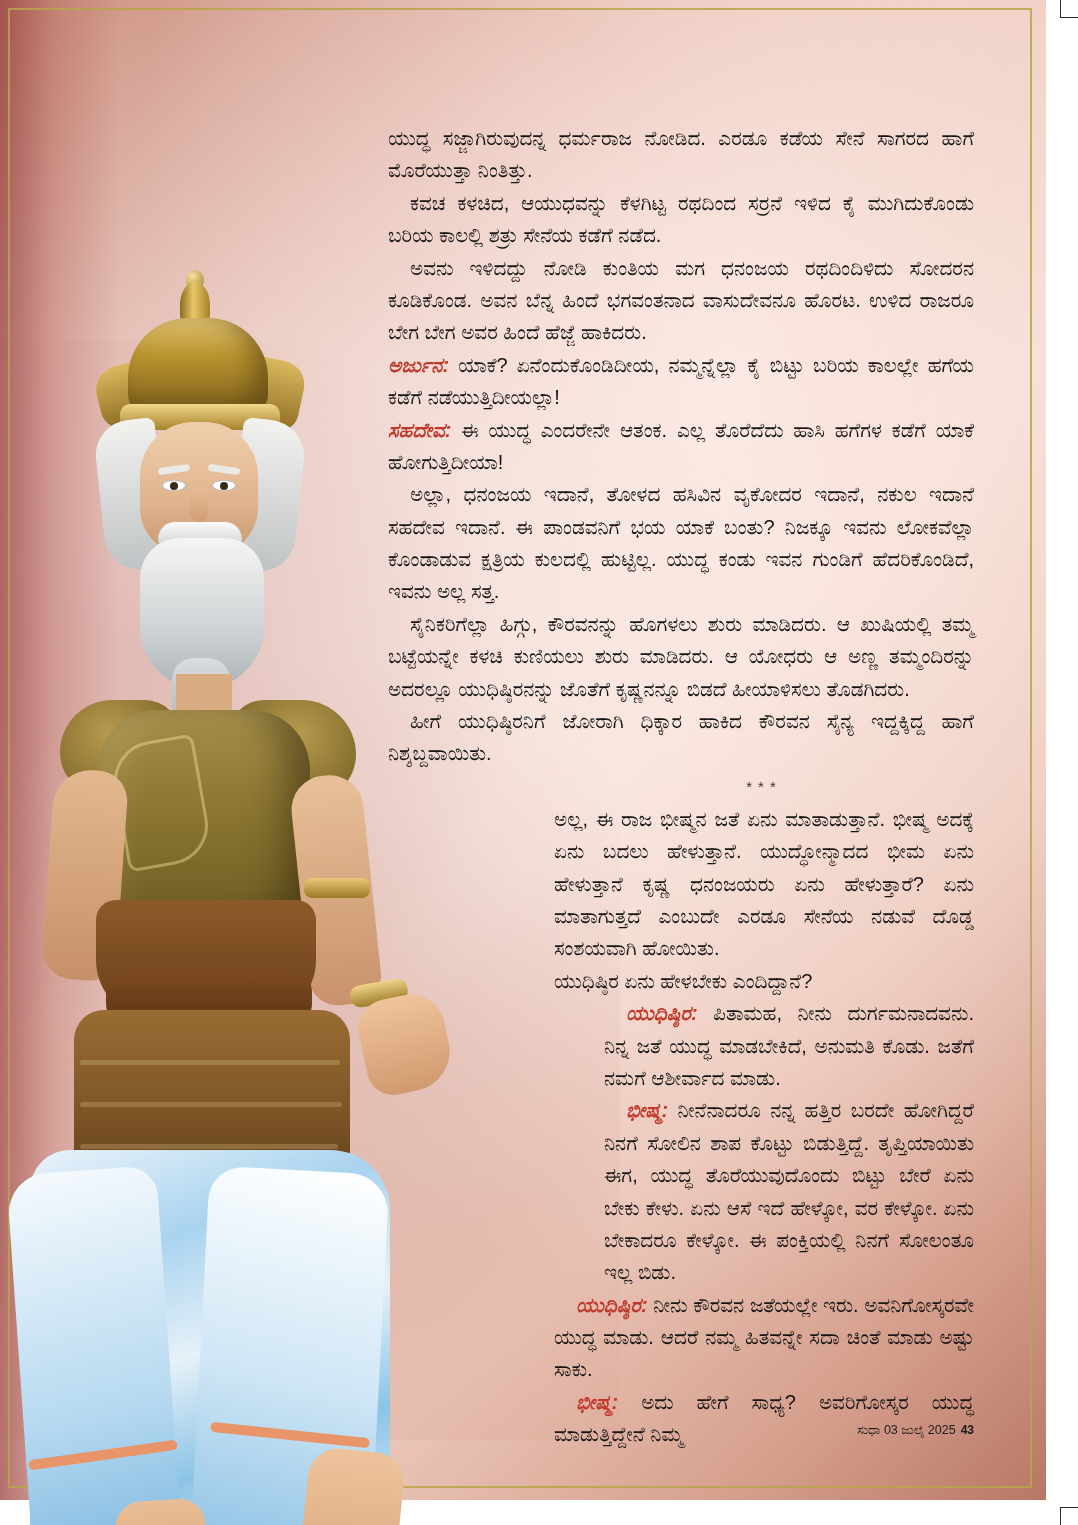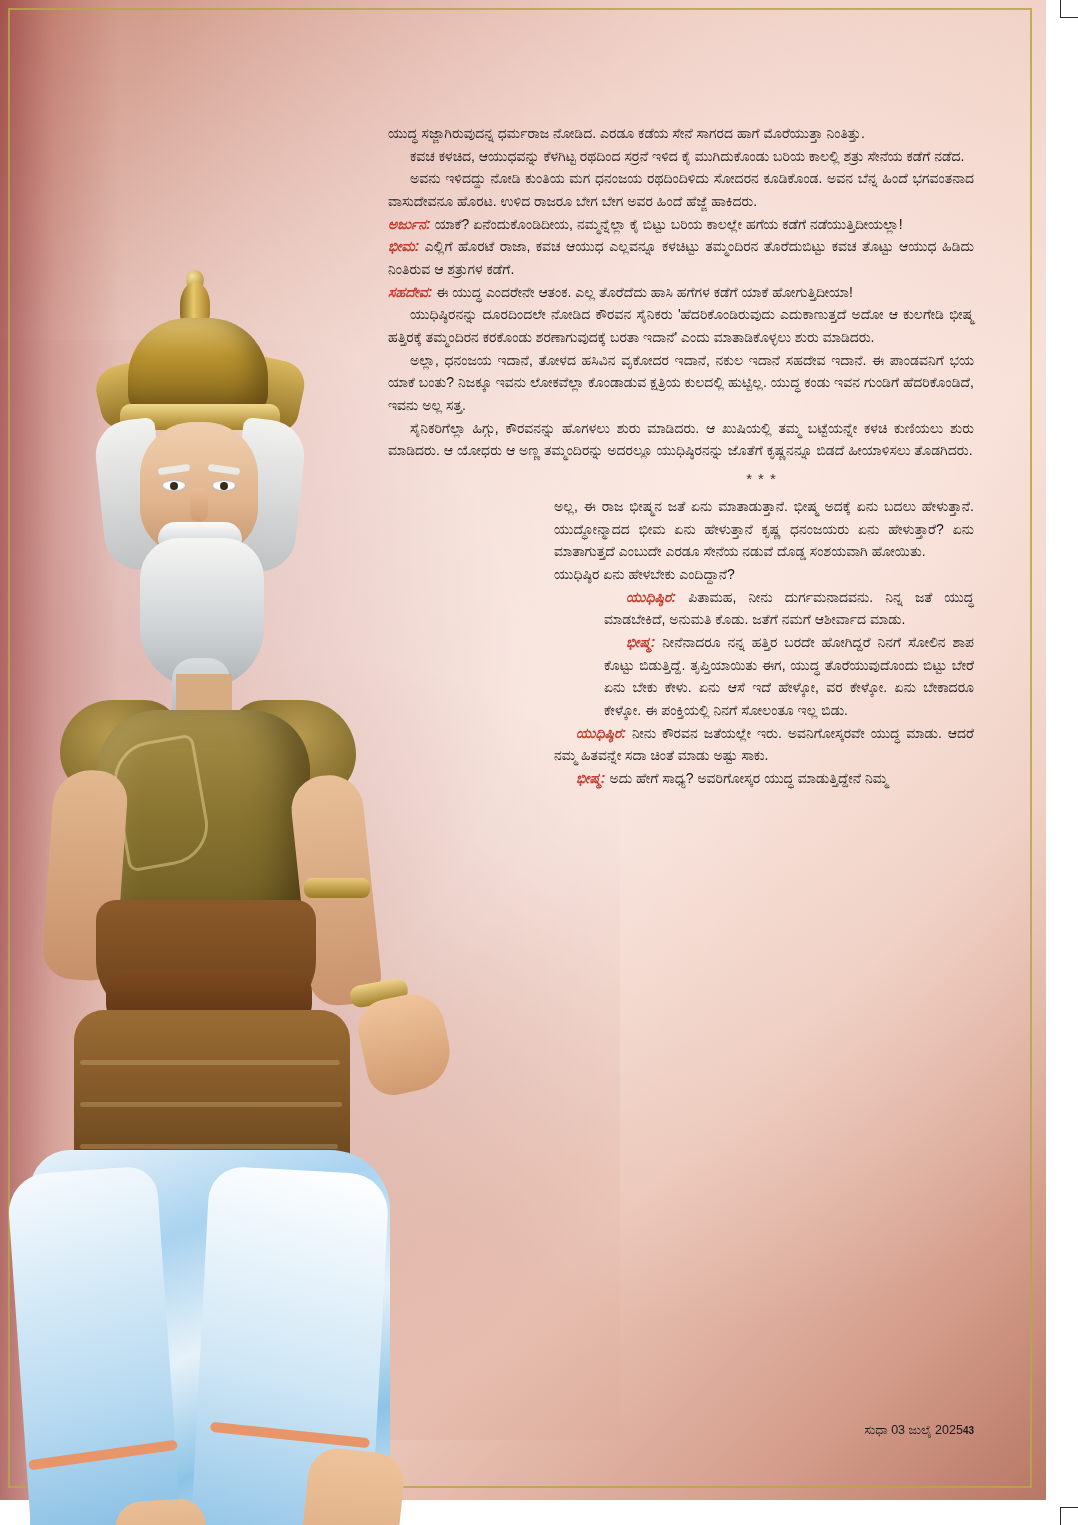--- a/index.html
+++ b/index.html
@@ -255,21 +255,21 @@
   
   .column {
     position: absolute;
     left: 388px;
     top: 122px;
     width: 586px;
   }
   p {
     margin: 0 0 0 0;
     font-family: "Liberation Sans", sans-serif;
-    font-size: 14px;
+    font-size: 20px;
     line-height: 1.62;
     color: #151515;
     text-align: justify;
     text-indent: 0;
   }
   p.indent { text-indent: 22px; }
   .speaker {
     color: #c0392b;
     font-weight: bold;
     font-style: italic;
@@ -293,22 +293,23 @@
   }
   .footer {
     position: absolute;
     right: 72px;
     bottom: 62px;
     font-size: 12.5px;
     color: #1a1a1a;
     font-family: "Liberation Sans", sans-serif;
   }
   .footer .pageno {
-    font-size: 10px;
+    font-size: 12px;
     font-weight: bold;
+    margin-left: 5px;
   }
 </style>
 </head>
 <body>
 
 <div class="page">
 
   <div class="trim-mark trim-tr-v"></div>
   <div class="trim-mark trim-tr-h"></div>
   <div class="trim-mark trim-br-v"></div>
@@ -364,26 +365,25 @@
 
     </div>
 
     <div class="column">
 
       <p><span>ಯುದ್ಧ ಸಜ್ಜಾಗಿರುವುದನ್ನ ಧರ್ಮರಾಜ ನೋಡಿದ. ಎರಡೂ ಕಡೆಯ ಸೇನೆ ಸಾಗರದ ಹಾಗೆ ಮೊರೆಯುತ್ತಾ ನಿಂತಿತ್ತು.</span></p>
       <p class="indent"><span>ಕವಚ ಕಳಚಿದ, ಆಯುಧವನ್ನು ಕೆಳಗಿಟ್ಟ ರಥದಿಂದ ಸರ್ರನೆ ಇಳಿದ ಕೈ ಮುಗಿದುಕೊಂಡು ಬರಿಯ ಕಾಲಲ್ಲಿ ಶತ್ರು ಸೇನೆಯ ಕಡೆಗೆ ನಡೆದ.</span></p>
       <p class="indent"><span>ಅವನು ಇಳಿದದ್ದು ನೋಡಿ ಕುಂತಿಯ ಮಗ ಧನಂಜಯ ರಥದಿಂದಿಳಿದು ಸೋದರನ ಕೂಡಿಕೊಂಡ. ಅವನ ಬೆನ್ನ ಹಿಂದೆ ಭಗವಂತನಾದ ವಾಸುದೇವನೂ ಹೊರಟ. ಉಳಿದ ರಾಜರೂ ಬೇಗ ಬೇಗ ಅವರ ಹಿಂದೆ ಹೆಜ್ಜೆ ಹಾಕಿದರು.</span></p>
 
       <p><span class="speaker">ಅರ್ಜುನ:</span><span> ಯಾಕೆ? ಏನೆಂದುಕೊಂಡಿದೀಯ, ನಮ್ಮನ್ನೆಲ್ಲಾ ಕೈ ಬಿಟ್ಟು ಬರಿಯ ಕಾಲಲ್ಲೇ ಹಗೆಯ ಕಡೆಗೆ ನಡೆಯುತ್ತಿದೀಯಲ್ಲಾ!</span></p>
-      <p><span class="speaker">ಭೀಮ:</span><span> ಎಲ್ಲಿಗೆ ಹೊರಟೆ ರಾಜಾ, ಕವಚ ಆಯುಧ ಎಲ್ಲವನ್ನೂ ಕಳಚಿಟ್ಟು ತಮ್ಮಂದಿರನ ತೊರೆದುಬಿಟ್ಟು ಕವಚ ತೊಟ್ಟು ಆಯುಧ ಹಿಡಿದು ನಿಂತಿರುವ ಆ ಶತ್ರುಗಳ ಕಡೆಗೆ.</span></p>
       <p><span class="speaker">ಸಹದೇವ:</span><span> ಈ ಯುದ್ಧ ಎಂದರೇನೇ ಆತಂಕ. ಎಲ್ಲ ತೊರೆದೆದು ಹಾಸಿ ಹಗೆಗಳ ಕಡೆಗೆ ಯಾಕೆ ಹೋಗುತ್ತಿದೀಯಾ!</span></p>
 
-      <p class="indent"><span>ಯುಧಿಷ್ಠಿರನನ್ನು ದೂರದಿಂದಲೇ ನೋಡಿದ ಕೌರವನ ಸೈನಿಕರು 'ಹೆದರಿಕೊಂಡಿರುವುದು ಎದುಕಾಣುತ್ತದೆ ಅದೋ ಆ ಕುಲಗೇಡಿ ಭೀಷ್ಮ ಹತ್ತಿರಕ್ಕೆ ತಮ್ಮಂದಿರನ ಕರಕೊಂಡು ಶರಣಾಗುವುದಕ್ಕೆ ಬರತಾ ಇದಾನೆ' ಎಂದು ಮಾತಾಡಿಕೊಳ್ಳಲು ಶುರು ಮಾಡಿದರು.</span></p>
       <p class="indent"><span>ಅಲ್ಲಾ, ಧನಂಜಯ ಇದಾನೆ, ತೋಳದ ಹಸಿವಿನ ವೃಕೋದರ ಇದಾನೆ, ನಕುಲ ಇದಾನೆ ಸಹದೇವ ಇದಾನೆ. ಈ ಪಾಂಡವನಿಗೆ ಭಯ ಯಾಕೆ ಬಂತು? ನಿಜಕ್ಕೂ ಇವನು ಲೋಕವೆಲ್ಲಾ ಕೊಂಡಾಡುವ ಕ್ಷತ್ರಿಯ ಕುಲದಲ್ಲಿ ಹುಟ್ಟಿಲ್ಲ. ಯುದ್ಧ ಕಂಡು ಇವನ ಗುಂಡಿಗೆ ಹೆದರಿಕೊಂಡಿದೆ, ಇವನು ಅಲ್ಲ ಸತ್ತ.</span></p>
       <p class="indent"><span>ಸೈನಿಕರಿಗೆಲ್ಲಾ ಹಿಗ್ಗು, ಕೌರವನನ್ನು ಹೊಗಳಲು ಶುರು ಮಾಡಿದರು. ಆ ಖುಷಿಯಲ್ಲಿ ತಮ್ಮ ಬಟ್ಟೆಯನ್ನೇ ಕಳಚಿ ಕುಣಿಯಲು ಶುರು ಮಾಡಿದರು. ಆ ಯೋಧರು ಆ ಅಣ್ಣ ತಮ್ಮಂದಿರನ್ನು ಅದರಲ್ಲೂ ಯುಧಿಷ್ಠಿರನನ್ನು ಜೊತೆಗೆ ಕೃಷ್ಣನನ್ನೂ ಬಿಡದೆ ಹೀಯಾಳಿಸಲು ತೊಡಗಿದರು.</span></p>
+      <p class="indent"><span>ಹೀಗೆ ಯುಧಿಷ್ಠಿರನಿಗೆ ಜೋರಾಗಿ ಧಿಕ್ಕಾರ ಹಾಕಿದ ಕೌರವನ ಸೈನ್ಯ ಇದ್ದಕ್ಕಿದ್ದ ಹಾಗೆ ನಿಶ್ಶಬ್ದವಾಯಿತು.</span></p>
 
       <div class="stars">***</div>
 
       <p class="narrow"><span>ಅಲ್ಲ, ಈ ರಾಜ ಭೀಷ್ಮನ ಜತೆ ಏನು ಮಾತಾಡುತ್ತಾನೆ. ಭೀಷ್ಮ ಅದಕ್ಕೆ ಏನು ಬದಲು ಹೇಳುತ್ತಾನೆ. ಯುದ್ಧೋನ್ಮಾದದ ಭೀಮ ಏನು ಹೇಳುತ್ತಾನೆ ಕೃಷ್ಣ ಧನಂಜಯರು ಏನು ಹೇಳುತ್ತಾರೆ? ಏನು ಮಾತಾಗುತ್ತದೆ ಎಂಬುದೇ ಎರಡೂ ಸೇನೆಯ ನಡುವೆ ದೊಡ್ಡ ಸಂಶಯವಾಗಿ ಹೋಯಿತು.</span></p>
       <p class="narrow"><span>ಯುಧಿಷ್ಠಿರ ಏನು ಹೇಳಬೇಕು ಎಂದಿದ್ದಾನೆ?</span></p>
 
       <p class="narrow2 indent"><span class="speaker">ಯುಧಿಷ್ಠಿರ:</span><span> ಪಿತಾಮಹ, ನೀನು ದುರ್ಗಮನಾದವನು. ನಿನ್ನ ಜತೆ ಯುದ್ಧ ಮಾಡಬೇಕಿದೆ, ಅನುಮತಿ ಕೊಡು. ಜತೆಗೆ ನಮಗೆ ಆಶೀರ್ವಾದ ಮಾಡು.</span></p>
       <p class="narrow2 indent"><span class="speaker">ಭೀಷ್ಮ:</span><span> ನೀನೆನಾದರೂ ನನ್ನ ಹತ್ತಿರ ಬರದೇ ಹೋಗಿದ್ದರೆ ನಿನಗೆ ಸೋಲಿನ ಶಾಪ ಕೊಟ್ಟು ಬಿಡುತ್ತಿದ್ದೆ. ತೃಪ್ತಿಯಾಯಿತು ಈಗ, ಯುದ್ಧ ತೊರೆಯುವುದೊಂದು ಬಿಟ್ಟು ಬೇರೆ ಏನು ಬೇಕು ಕೇಳು. ಏನು ಆಸೆ ಇದೆ ಹೇಳ್ಕೋ, ವರ ಕೇಳ್ಕೋ. ಏನು ಬೇಕಾದರೂ ಕೇಳ್ಕೋ. ಈ ಪಂಕ್ತಿಯಲ್ಲಿ ನಿನಗೆ ಸೋಲಂತೂ ಇಲ್ಲ ಬಿಡು.</span></p>
       <p class="narrow indent"><span class="speaker">ಯುಧಿಷ್ಠಿರ:</span><span> ನೀನು ಕೌರವನ ಜತೆಯಲ್ಲೇ ಇರು. ಅವನಿಗೋಸ್ಕರವೇ ಯುದ್ಧ ಮಾಡು. ಆದರೆ ನಮ್ಮ ಹಿತವನ್ನೇ ಸದಾ ಚಿಂತೆ ಮಾಡು ಅಷ್ಟು ಸಾಕು.</span></p>
       <p class="narrow indent"><span class="speaker">ಭೀಷ್ಮ:</span><span> ಅದು ಹೇಗೆ ಸಾಧ್ಯ? ಅವರಿಗೋಸ್ಕರ ಯುದ್ಧ ಮಾಡುತ್ತಿದ್ದೇನೆ ನಿಮ್ಮ</span></p>

